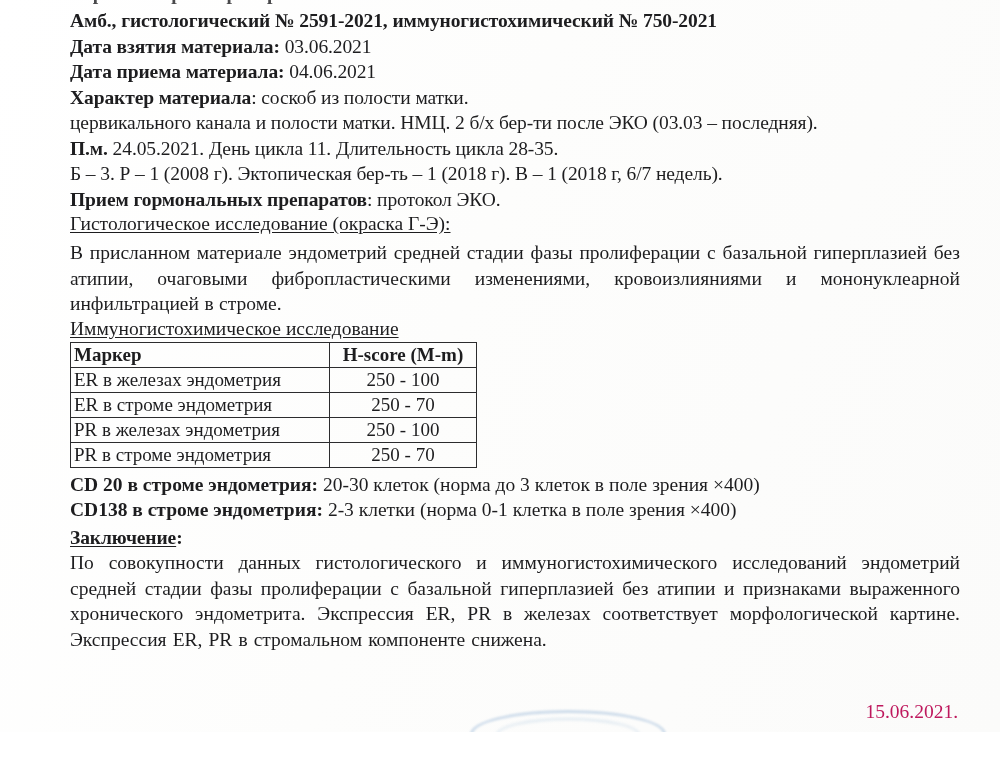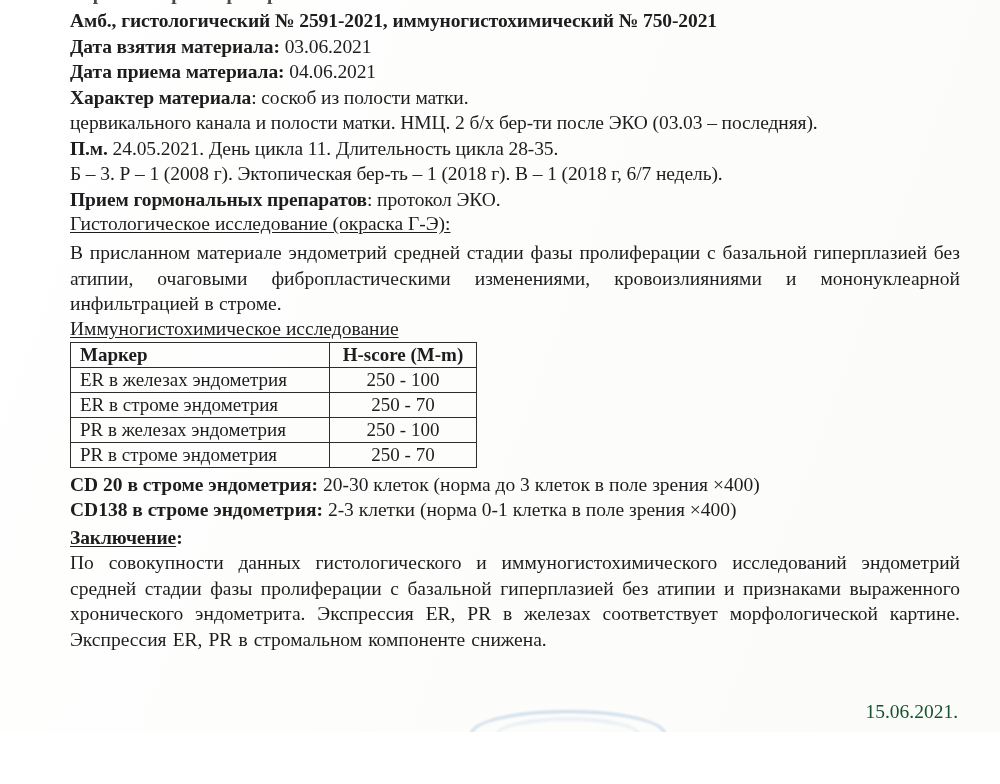--- a/index.html
+++ b/index.html
@@ -86,39 +86,39 @@
   table.ihc td, table.ihc th {
     border: 1.6px solid #2c2c2e;
     font-size: 19px;
     line-height: 22px;
     height: 25px;
     padding: 1px 6px;
     font-weight: normal;
     box-sizing: border-box;
   }
   table.ihc th { font-weight: bold; text-align: center; }
-  table.ihc .c-marker { width: 259px; text-align: left; padding-left: 9px; }
+  table.ihc .c-marker { width: 259px; text-align: left; padding-left: 3px; }
   table.ihc .c-score  { width: 147px; text-align: center; }
 
   
   .cd-line {
     font-size: 19.5px;
     line-height: 25.5px;
     white-space: nowrap;
   }
   .cd-line .cd-label { font-weight: bold; }
 
   
   .footer-date {
     position: absolute;
     right: 42px;
     bottom: 8px;
     font-size: 19.5px;
     line-height: 24px;
-    color: #14532d;
+    color: #be185d;
     z-index: 2;
   }
   
   .stamp-arc {
     position: absolute;
     left: 470px;
     bottom: -26px;
     width: 190px;
     height: 42px;
     border-radius: 50%;

